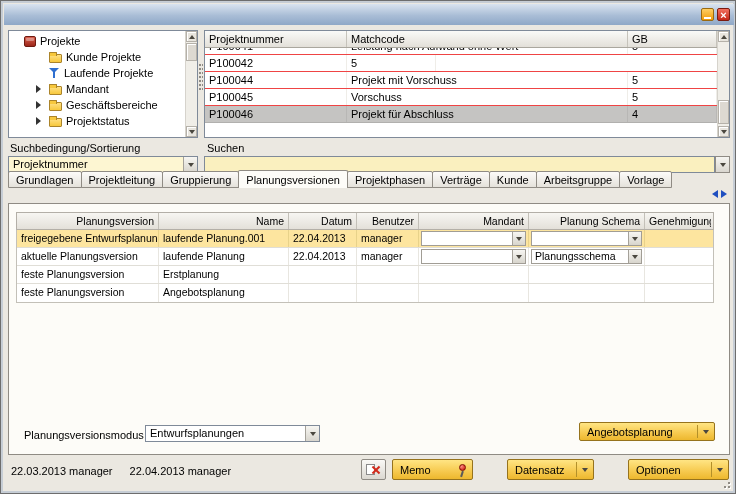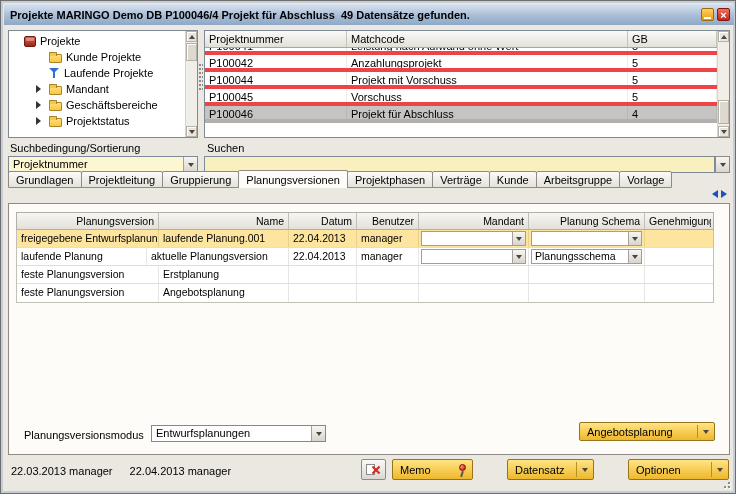--- a/index.html
+++ b/index.html
@@ -51,21 +51,21 @@
   .icon-funnel::after { content:""; position:absolute; left:4px; top:4px; width:2px; height:6px; background:#2f6fd0; }
 
   .splitter { position:absolute; left:197px; top:29px; width:6px; height:108px; }
   .splitter-dots { margin:34px auto 0; width:4px; height:26px;
                    background:radial-gradient(circle at 1px 1px,#8f8b84 1px,transparent 1.2px); background-size:3px 4px; }
 
   
   .results-panel { position:absolute; left:203px; top:29px; width:526px; height:108px; overflow:hidden; }
   .res-header { display:flex; height:17px; width:512px; background:linear-gradient(#fafaf8,#e3e0d9); border-bottom:1px solid #aaa79e; }
   .res-h { padding:2px 4px; border-right:1px solid #c6c3bb; white-space:nowrap; overflow:hidden; }
-  .res-row { display:flex; height:17px; width:512px; background:#fff; border-bottom:4px solid #ef4444; cursor:pointer; }
+  .res-row { display:flex; height:17px; width:512px; background:#fff; border-bottom:1px solid #ef4444; cursor:pointer; }
   .res-cell { padding:2px 4px; border-right:1px solid #efede8; white-space:nowrap; overflow:hidden; }
   .cw1 { width:142px; } .cw2 { width:281px; } .cw3 { width:89px; }
   .res-clip { height:7px; overflow:hidden; width:512px; }
   .res-clip .res-row { margin-top:-10px; }
   .res-row.selected { background:#c5c4c2; border-bottom-color:#b1b0ae; }
   .res-row.selected .res-cell { border-right-color:#b8b7b5; }
 
   
   .lbl-sort { position:absolute; left:9px; top:141px; }
   .lbl-search { position:absolute; left:206px; top:141px; }
@@ -101,21 +101,21 @@
   .pv-c:last-child { border-right:none; }
   .gw1{width:142px;} .gw2{width:130px;} .gw3{width:68px;} .gw4{width:62px;} .gw5{width:110px;} .gw6{width:116px;} .gw7{width:66px;}
   .pv-row.sel { background:#fde59f; }
   .pv-row.sel .pv-c { border-right-color:#e8d28a; }
   .combo-cell { padding:1px 2px; }
   .cell-combo { height:15px; border:1px solid #a19d95; }
   .cell-combo .c-text { padding:0 3px; font-size:10.5px; }
   .cell-combo .c-btn { width:13px; }
 
   .mode-label { position:absolute; left:15px; top:225px; }
-  .mode-combo { position:absolute; left:142px; top:221px; width:175px; }
+  .mode-combo { position:absolute; left:136px; top:221px; width:175px; }
 
   
   .gold-btn { display:flex; align-items:center; background:linear-gradient(#ffe584,#f6c94e 60%,#edb82e);
               border:1px solid #96731d; border-radius:2px; padding:0 5px; cursor:pointer; }
   .g-label { flex:1; text-align:left; padding-left:2px; white-space:nowrap; overflow:hidden; }
   .g-sep { align-self:stretch; border-left:1px solid #b3902a; margin:2px 5px 2px 4px; }
   .plan-btn { position:absolute; left:570px; top:218px; width:136px; height:19px; }
 
   
   .status-text { position:absolute; left:10px; top:464px; white-space:nowrap; }
@@ -137,21 +137,20 @@
   .grip { position:absolute; right:5px; bottom:5px; width:10px; height:10px; }
   .grip span { position:absolute; width:2px; height:2px; background:#8f8b84; box-shadow:1px 1px 0 #fff; }
   .grip .d1 { right:0; bottom:0; } .grip .d2 { right:0; bottom:4px; } .grip .d3 { right:4px; bottom:0; }
 </style>
 </head>
 <body>
 
 <div class="window">
 
   <div class="titlebar">
-    <span class="title-text">Projekte MARINGO Demo DB P100046/4 Projekt für Abschluss  49 Datensätze gefunden.</span>
     <div class="tb-buttons">
       <div class="tb-btn min">
           <span class="min-glyph"></span>
         </div>
       <div class="tb-btn close">
           <span class="close-glyph"></span>
         </div>
     </div>
   </div>
 
@@ -216,21 +215,20 @@
     </div>
     <div class="res-clip">
       <div class="res-row">
         <div class="res-cell cw1">P100041</div>
         <div class="res-cell cw2">Leistung nach Aufwand ohne Wert</div>
         <div class="res-cell cw3">5</div>
       </div>
     </div>
     <div class="res-row">
       <div class="res-cell cw1">P100042</div>
-      <div class="res-cell cw2">Anzahlungsprojekt</div>
       <div class="res-cell cw3">5</div>
     </div>
     <div class="res-row">
       <div class="res-cell cw1">P100044</div>
       <div class="res-cell cw2">Projekt mit Vorschuss</div>
       <div class="res-cell cw3">5</div>
     </div>
     <div class="res-row">
       <div class="res-cell cw1">P100045</div>
       <div class="res-cell cw2">Vorschuss</div>
@@ -313,22 +311,22 @@
               <span class="c-text"></span>
               <span class="c-btn">
                   <span class="tri tri-dn"></span>
                 </span>
             </div>
           </div>
           <div class="pv-c gw7"></div>
         </div>
 
         <div class="pv-row">
+          <div class="pv-c gw1">aktuelle Planungsversion</div>
           <div class="pv-c gw2">laufende Planung</div>
-          <div class="pv-c gw1">aktuelle Planungsversion</div>
           <div class="pv-c gw3">22.04.2013</div>
           <div class="pv-c gw4">manager</div>
           <div class="pv-c gw5 combo-cell">
             <div class="combo cell-combo">
               <span class="c-text"></span>
               <span class="c-btn">
                   <span class="tri tri-dn"></span>
                 </span>
             </div>
           </div>

